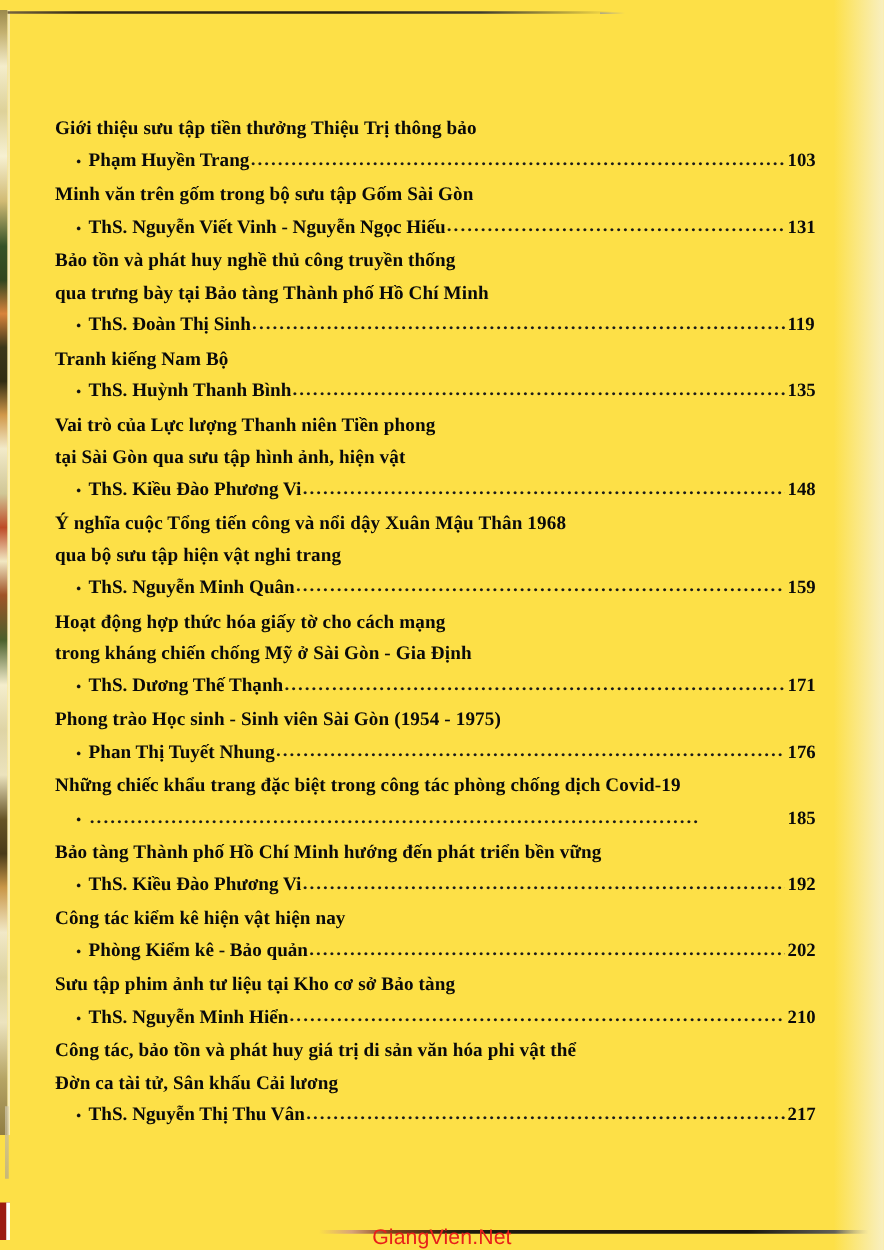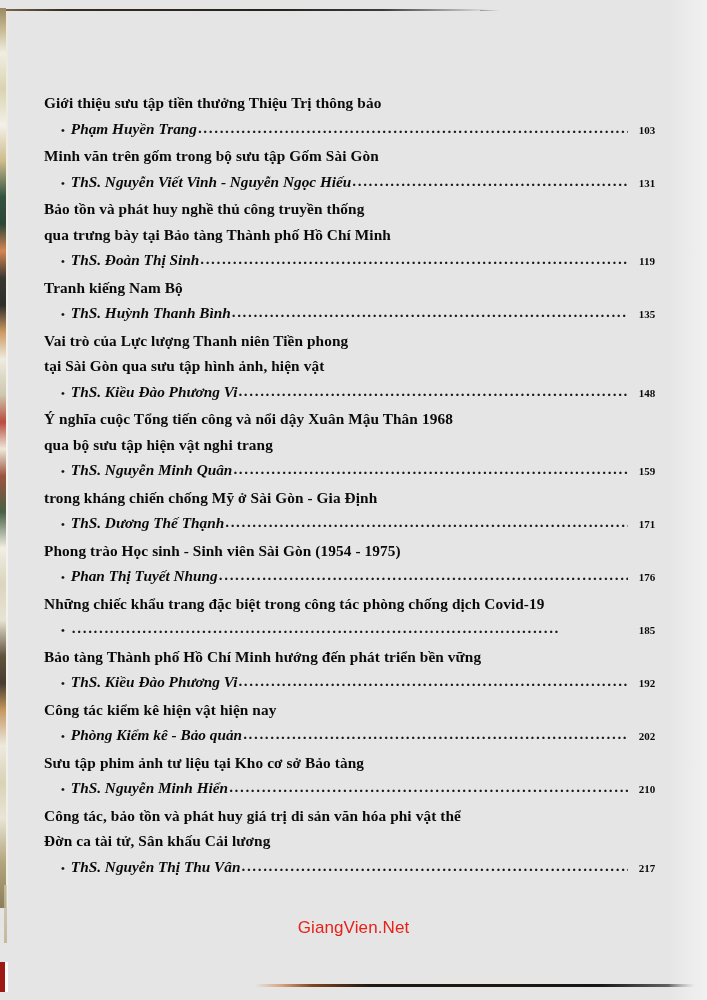--- a/index.html
+++ b/index.html
@@ -12,21 +12,21 @@
     background: #ffffff;
     font-family: "Liberation Serif", "DejaVu Serif", serif;
     overflow: hidden;
     position: relative;
   }
 
   
   #page {
     position: absolute;
     inset: 0;
-    background: #e5e5e5;
+    background: #fde047;
   }
 
   .scan-top-edge {
     position: absolute;
     left: 6px;
     top: 9px;
     width: 484px;
     height: 2px;
     background: linear-gradient(to right, #6b5a3c 0%, #241c12 12%, #15110c 55%, #2c2c2c 78%, rgba(200,200,200,0) 100%);
     opacity: .92;
@@ -137,49 +137,48 @@
   .bullet {
     flex: 0 0 auto;
     font-size: 11px;
     line-height: 25.5px;
     margin-right: 6px;
     color: #111;
   }
   .author-name {
     flex: 0 0 auto;
     white-space: nowrap;
-    font-style: italic;
   }
   .leader {
     flex: 1 1 auto;
     overflow: hidden;
     white-space: nowrap;
     margin: 0 2px 0 1px;
     color: #1a1a1a;
     font-size: 15.3px;
     letter-spacing: 1.6px;
     position: relative;
     top: -1px;
   }
   .page-num {
     flex: 0 0 auto;
     width: 34px;
-    text-align: center;
+    text-align: left;
     white-space: nowrap;
-    font-size: 11px;
+    font-size: 15px;
     font-weight: bold;
     color: #0a0a0a;
   }
 
   
   .watermark {
     position: absolute;
     left: 0;
     right: 0;
-    top: 918px;
+    top: 980px;
     text-align: center;
     color: #e8201a;
     font-family: "Liberation Sans", sans-serif;
     font-size: 17px;
     font-weight: normal;
     letter-spacing: .1px;
   }
 
   
   .scan-shade {
@@ -257,20 +256,21 @@
         <div class="title-line">Ý nghĩa cuộc Tổng tiến công và nổi dậy Xuân Mậu Thân 1968</div>
         <div class="title-line">qua bộ sưu tập hiện vật nghi trang</div>
         <div class="author-row">
           <span class="bullet">•</span>
           <span class="author-name">ThS. Nguyễn Minh Quân</span>
           <span class="leader">..........................................................................................</span>
           <span class="page-num">159</span>
         </div>
       </div>
       <div class="entry">
+        <div class="title-line">Hoạt động hợp thức hóa giấy tờ cho cách mạng</div>
         <div class="title-line">trong kháng chiến chống Mỹ ở Sài Gòn - Gia Định</div>
         <div class="author-row">
           <span class="bullet">•</span>
           <span class="author-name">ThS. Dương Thế Thạnh</span>
           <span class="leader">..........................................................................................</span>
           <span class="page-num">171</span>
         </div>
       </div>
       <div class="entry">
         <div class="title-line">Phong trào Học sinh - Sinh viên Sài Gòn (1954 - 1975)</div>

